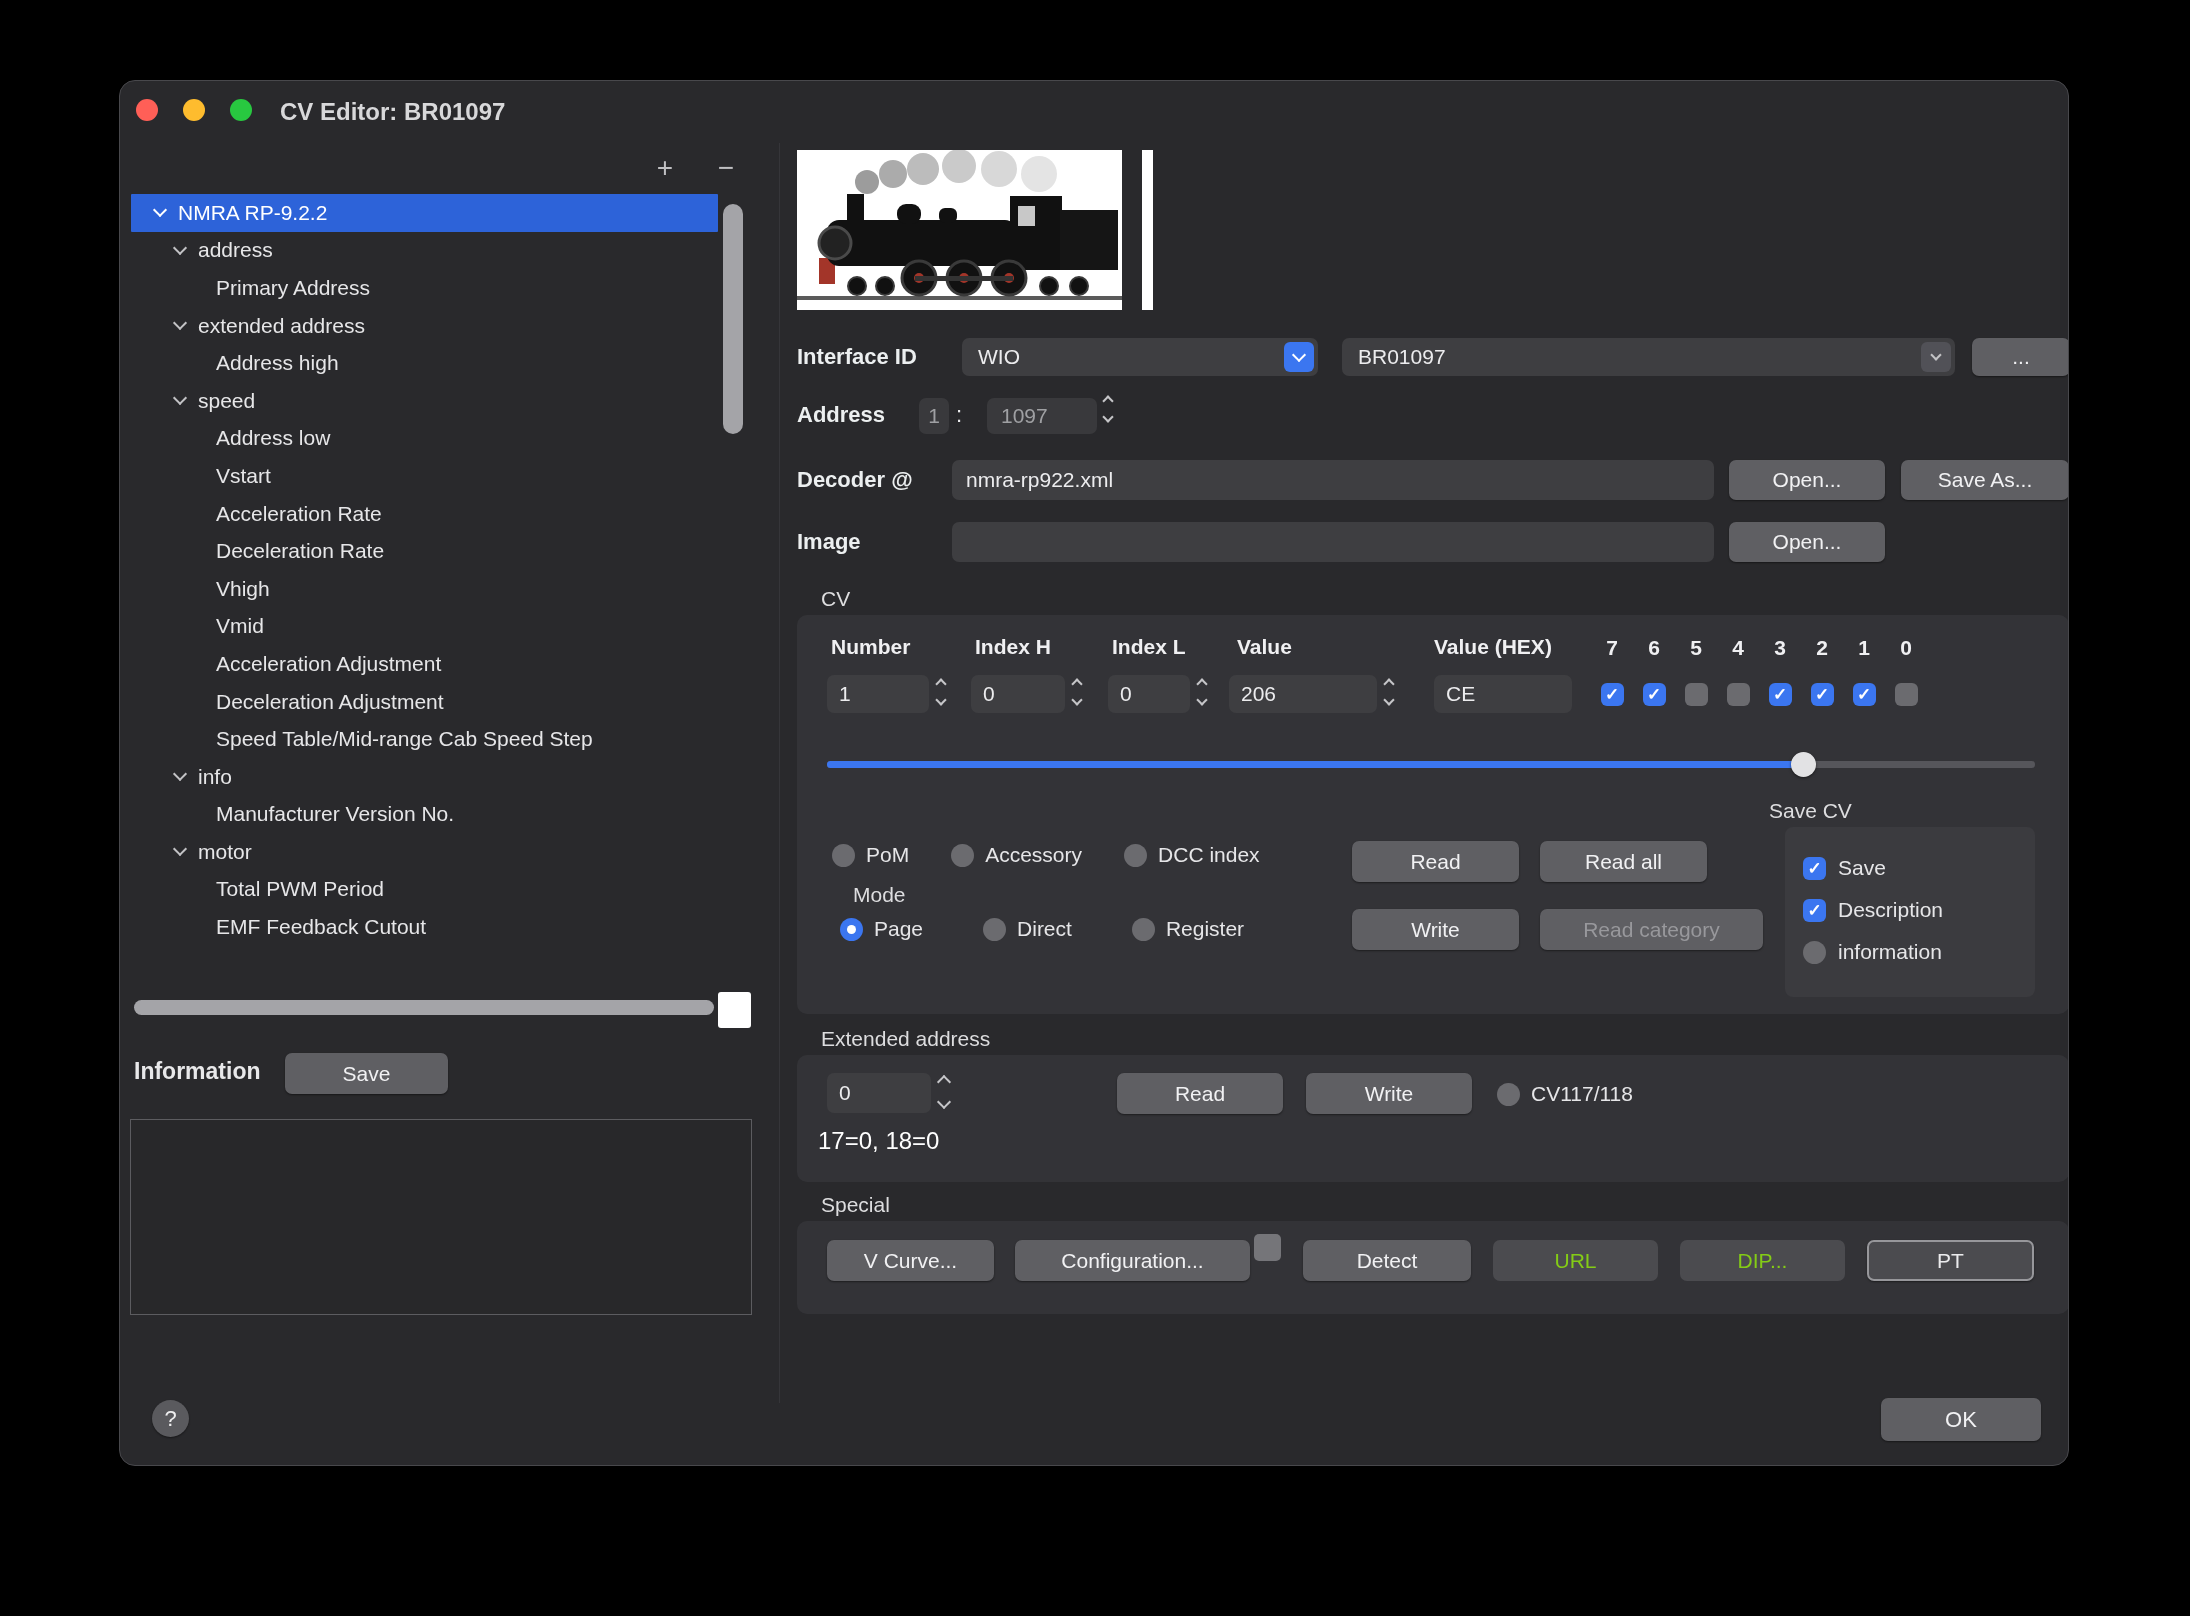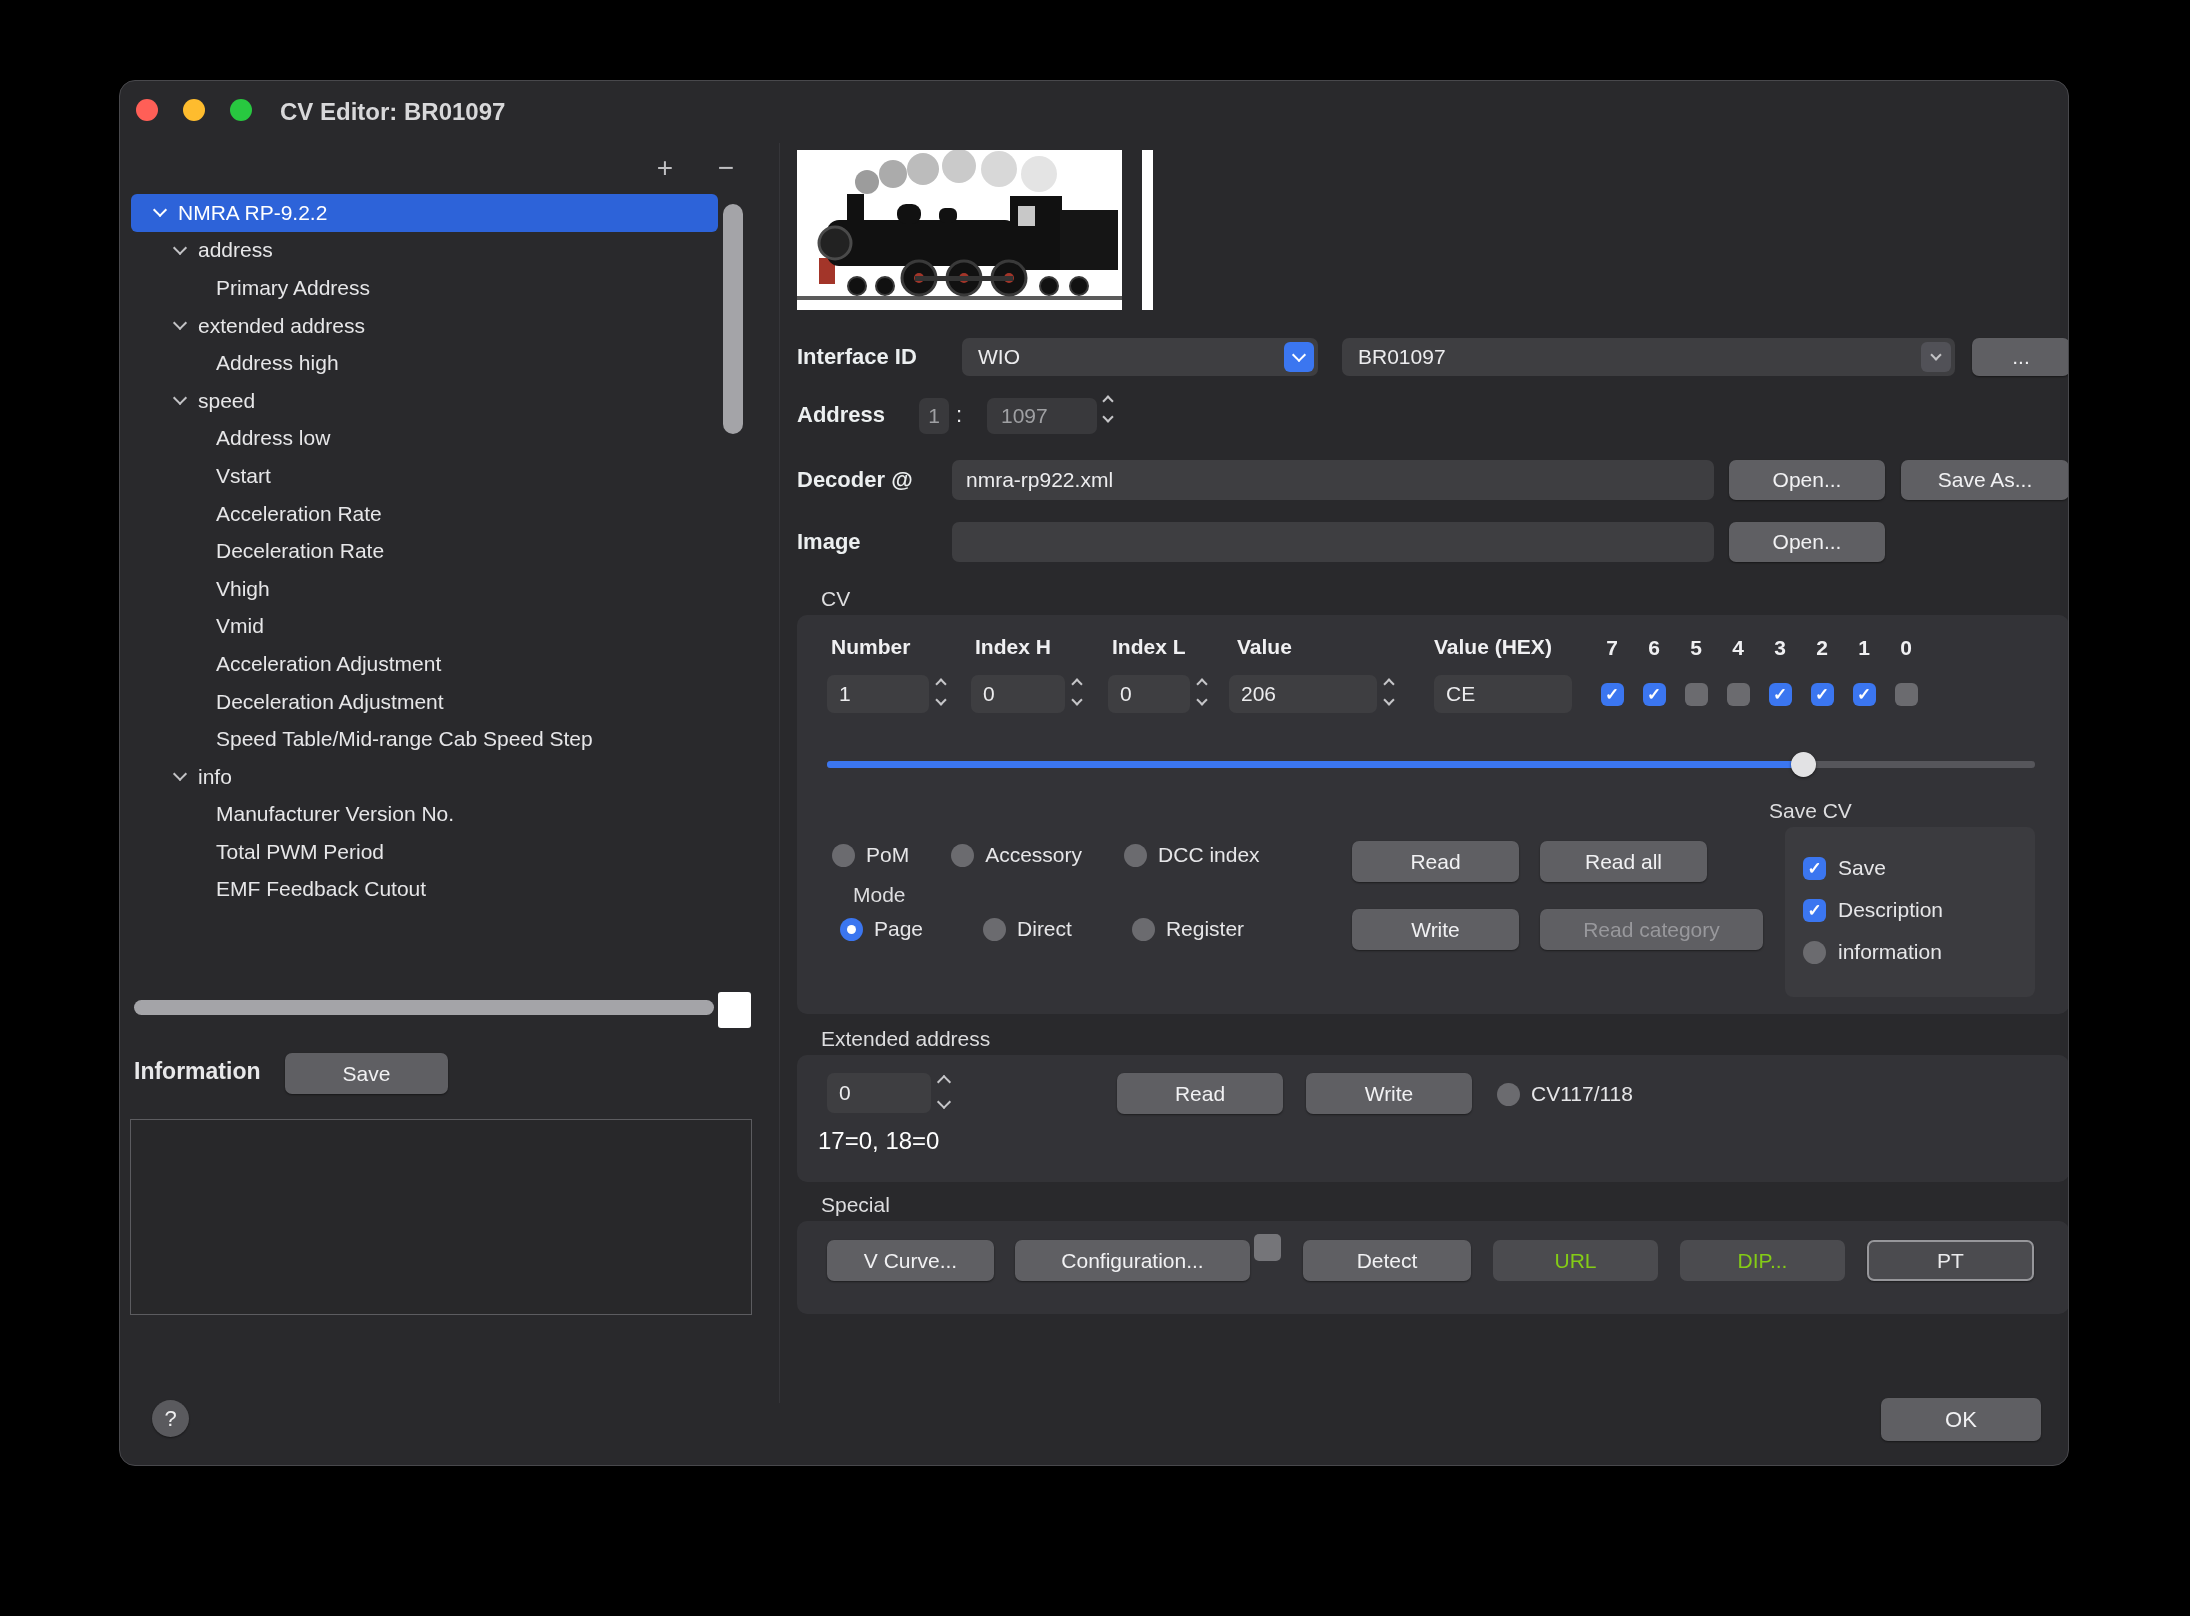--- a/index.html
+++ b/index.html
@@ -17,21 +17,21 @@
   .tl.yellow { left:63px; background:var(--c-yellow,#febc2e); }
   .tl.green { left:110px; background:var(--c-green,#28c840); }
   .title { position:absolute; left:160px; top:17px; font-size:24px; font-weight:bold; color:#d8d8da; }
 
   
   .tree-add, .tree-remove { position:absolute; top:72px; width:30px; height:30px; text-align:center;
     font-size:28px; line-height:30px; color:#bfbfc2; }
   .tree-add { left:530px; } .tree-remove { left:591px; }
 
   .tree { position:absolute; left:11px; top:113px; width:587px; }
-  .tree-row { height:37.6px; display:flex; align-items:center; font-size:21px; color:#e6e6e8; border-radius:6px; }
+  .tree-row { height:37.6px; display:flex; align-items:center; font-size:21px; color:#e6e6e8; border-radius:1px; }
   .tree-row.selected { background:var(--c-selection,#2d63d9); color:#ffffff; }
   .tree-row.lvl0 { padding-left:24px; }
   .tree-row.lvl1 { padding-left:44px; }
   .tree-row.lvl2 { padding-left:85px; }
   .tree-chev { margin-right:13px; margin-top:-5px; }
   .tree-row.selected .chevron { border-color:#fff; }
   .tree-label { white-space:nowrap; }
 
   .chevron { display:inline-block; width:10px; height:10px; border-style:solid; border-color:#c3c3c6; border-width:0 2.5px 2.5px 0; }
   .chevron.down { transform:rotate(45deg); }
@@ -188,20 +188,24 @@
       </div>
       <div class="tree-row lvl2">
         <span class="tree-label">Speed Table/Mid-range Cab Speed Step</span>
       </div>
       <div class="tree-row lvl1">
         <span class="chevron down tree-chev"></span>
         <span class="tree-label">info</span>
       </div>
       <div class="tree-row lvl2">
         <span class="tree-label">Manufacturer Version No.</span>
+      </div>
+      <div class="tree-row lvl1">
+        <span class="chevron down tree-chev"></span>
+        <span class="tree-label">motor</span>
       </div>
       <div class="tree-row lvl2">
         <span class="tree-label">Total PWM Period</span>
       </div>
       <div class="tree-row lvl2">
         <span class="tree-label">EMF Feedback Cutout</span>
       </div>
     </div>
 
   <div class="vscroll"></div>

